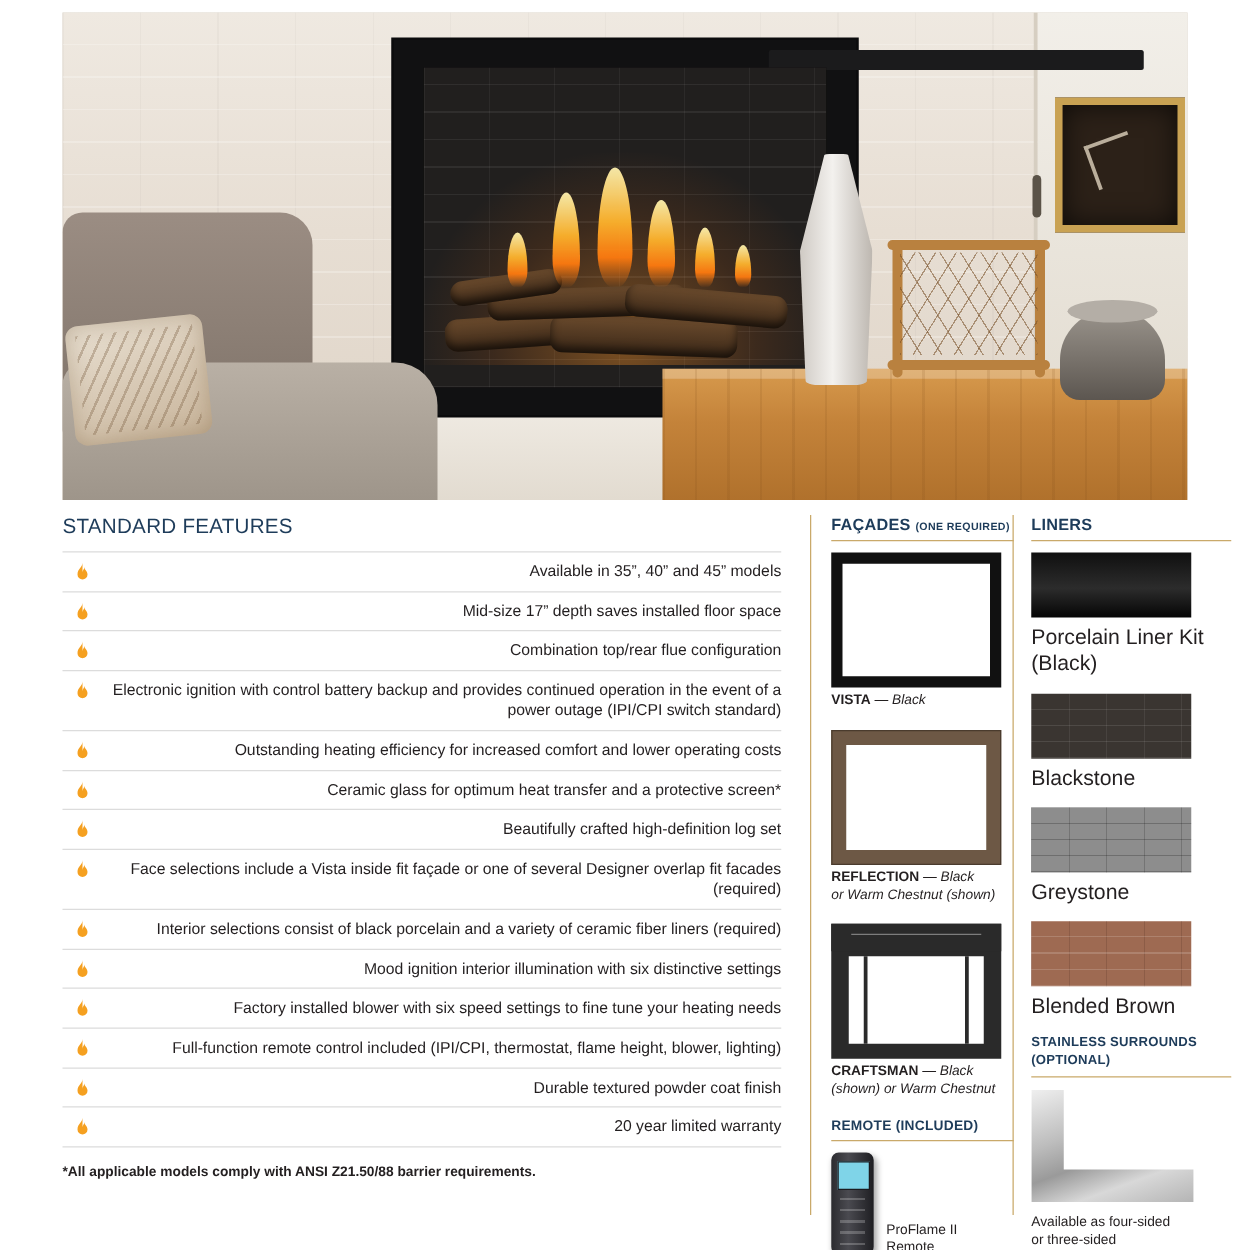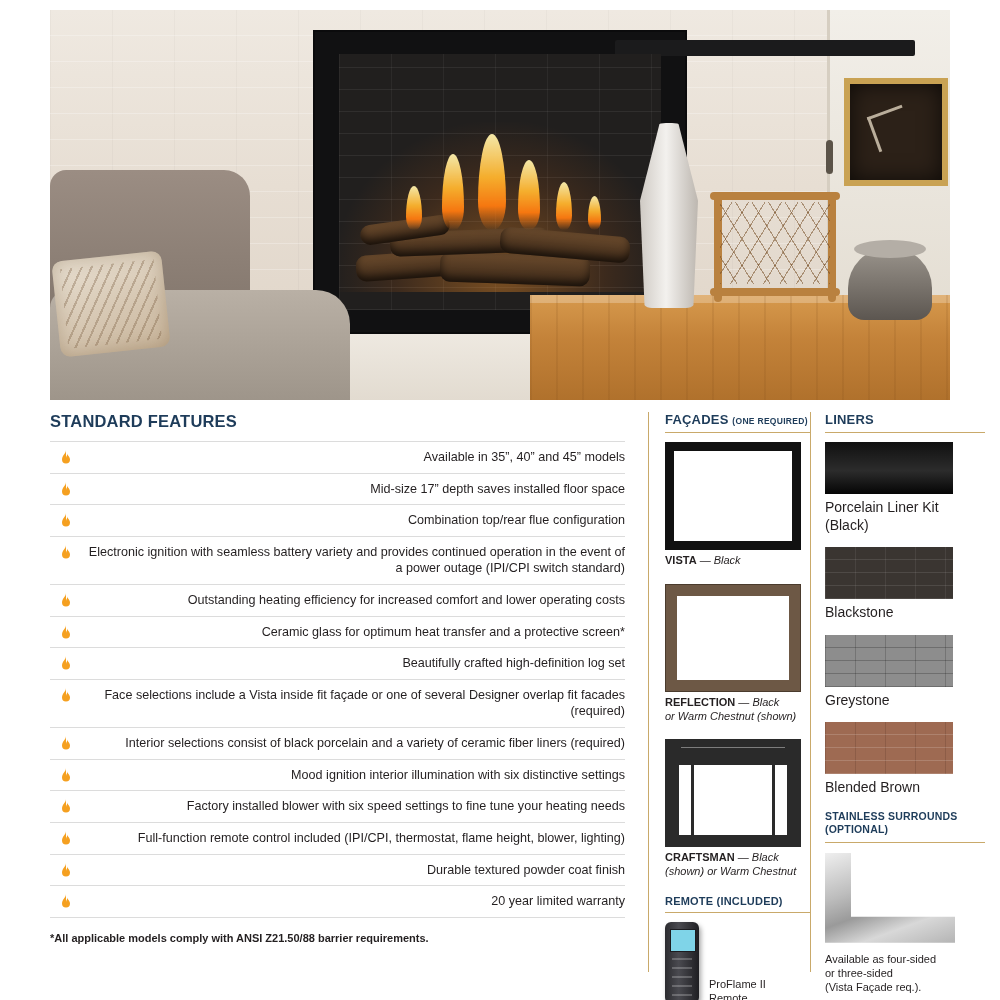--- a/index.html
+++ b/index.html
@@ -199,21 +199,21 @@
     position:absolute; left:50px; top:412px; width:900px; height:580px;
   }
   .col-left{ position:absolute; left:0; top:0; width:575px; }
   .divider-v{
     position:absolute; top:0; width:1px; height:560px; background:#c9a96a;
   }
   .divider-v.d1{ left:598px; }
   .divider-v.d2{ left:760px; }
 
   h2.sect{
-    font-size:16.5px; font-weight:bold; color:#1e3c5a; letter-spacing:.2px;
+    font-size:16.5px; font-weight:normal; color:#1e3c5a; letter-spacing:.2px;
     margin:0 0 10px 0;
   }
   ul.features{ list-style:none; margin:0; padding:0;text-align:right; }
   ul.features li{
     position:relative;
     padding:7px 0 7px 34px;
     border-bottom:1px solid #dcdcdc;
     font-size:12.6px;
     line-height:1.32;
     color:#231f20;
@@ -300,21 +300,21 @@
     background-image:
       repeating-linear-gradient(0deg, rgba(0,0,0,.22) 0 1px, rgba(0,0,0,0) 1px 13px),
       repeating-linear-gradient(90deg, rgba(0,0,0,.18) 0 1px, rgba(0,0,0,0) 1px 30px);
   }
   .liner-blended{
     background:#9e6a52;
     background-image:
       repeating-linear-gradient(0deg, rgba(255,255,255,.16) 0 1px, rgba(0,0,0,0) 1px 13px),
       repeating-linear-gradient(90deg, rgba(60,30,20,.18) 0 1px, rgba(0,0,0,0) 1px 30px);
   }
-  .liner-cap{ font-size:14px; line-height:1.25; margin:0 0 13px 0; }
+  .liner-cap{ font-size:17px; line-height:1.25; margin:0 0 13px 0; }
 
   .ss-head{ font-size:10.5px; font-weight:bold; color:#1e3c5a; letter-spacing:.2px; line-height:1.3; }
   .surround{
     width:130px; height:90px; position:relative; margin:10px 0 9px 0;
   }
   .surround .band{
     position:absolute; inset:0;
     background:linear-gradient(160deg,#efefef,#bdbdbd 35%,#9a9a9a 55%,#d8d8d8 75%,#b4b4b4);
     clip-path: polygon(0 0, 26px 0, 26px calc(100% - 26px), 100% calc(100% - 26px), 100% 100%, 0 100%);
   }
@@ -397,21 +397,21 @@
       <li>
         <svg class="flame-ico" viewBox="0 0 12 16">
             <path d="M6 0C6 4 2 5 2 9.5A4 4 0 0 0 10 9.5C10 6.5 7.5 6 7.5 3.5 7.5 5.5 6 6 6 8 6 6 6 3 6 0z" fill="#f5a020"></path>
           </svg>
         <span>Combination top/rear flue configuration</span>
       </li>
       <li>
         <svg class="flame-ico" viewBox="0 0 12 16">
             <path d="M6 0C6 4 2 5 2 9.5A4 4 0 0 0 10 9.5C10 6.5 7.5 6 7.5 3.5 7.5 5.5 6 6 6 8 6 6 6 3 6 0z" fill="#f5a020"></path>
           </svg>
-        <span>Electronic ignition with seamless battery variety and provides continued operation in the event of a power outage (IPI/CPI switch standard)</span>
+        <span>Electronic ignition with control battery backup and provides continued operation in the event of a power outage (IPI/CPI switch standard)</span>
       </li>
       <li>
         <svg class="flame-ico" viewBox="0 0 12 16">
             <path d="M6 0C6 4 2 5 2 9.5A4 4 0 0 0 10 9.5C10 6.5 7.5 6 7.5 3.5 7.5 5.5 6 6 6 8 6 6 6 3 6 0z" fill="#f5a020"></path>
           </svg>
         <span>Outstanding heating efficiency for increased comfort and lower operating costs</span>
       </li>
       <li>
         <svg class="flame-ico" viewBox="0 0 12 16">
             <path d="M6 0C6 4 2 5 2 9.5A4 4 0 0 0 10 9.5C10 6.5 7.5 6 7.5 3.5 7.5 5.5 6 6 6 8 6 6 6 3 6 0z" fill="#f5a020"></path>

